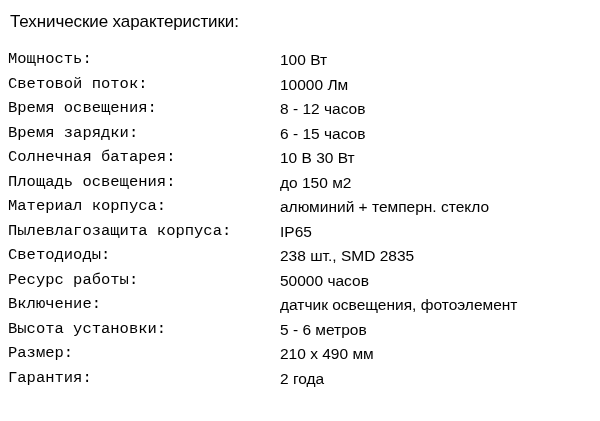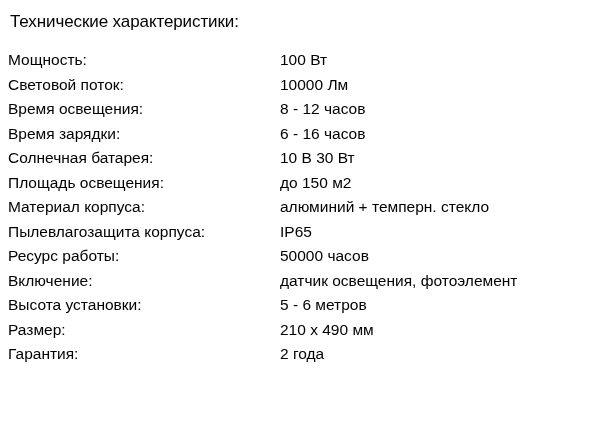--- a/index.html
+++ b/index.html
@@ -36,20 +36,21 @@
   table.spec-table td {
     font-size: 15.5px;
     line-height: 1.0;
     padding: 4px 0 5px 0;
     vertical-align: top;
     white-space: nowrap;
   }
   td.spec-label {
     width: 272px;
     padding-left: 2px;
+    font-family: Liberation Mono, monospace;
   }
   td.spec-value {
     width: auto;
     padding-left: 2px;
   }
 </style>
 </head>
 <body>
 
 <div class="page">
@@ -63,37 +64,41 @@
         <tr>
           <td class="spec-label">Световой поток:</td>
           <td class="spec-value">10000 Лм</td>
         </tr>
         <tr>
           <td class="spec-label">Время освещения:</td>
           <td class="spec-value">8 - 12 часов</td>
         </tr>
         <tr>
           <td class="spec-label">Время зарядки:</td>
-          <td class="spec-value">6 - 16 часов</td>
+          <td class="spec-value">6 - 15 часов</td>
         </tr>
         <tr>
           <td class="spec-label">Солнечная батарея:</td>
           <td class="spec-value">10 В  30 Вт</td>
         </tr>
         <tr>
           <td class="spec-label">Площадь освещения:</td>
           <td class="spec-value"> до  150 м2</td>
         </tr>
         <tr>
           <td class="spec-label">Материал корпуса:</td>
           <td class="spec-value">алюминий + темперн. стекло</td>
         </tr>
         <tr>
           <td class="spec-label">Пылевлагозащита корпуса:</td>
           <td class="spec-value">IP65</td>
+        </tr>
+        <tr>
+          <td class="spec-label">Светодиоды:</td>
+          <td class="spec-value"> 238 шт., SMD 2835</td>
         </tr>
         <tr>
           <td class="spec-label">Ресурс работы:</td>
           <td class="spec-value"> 50000 часов</td>
         </tr>
         <tr>
           <td class="spec-label">Включение:</td>
           <td class="spec-value">датчик освещения, фотоэлемент</td>
         </tr>
         <tr>

